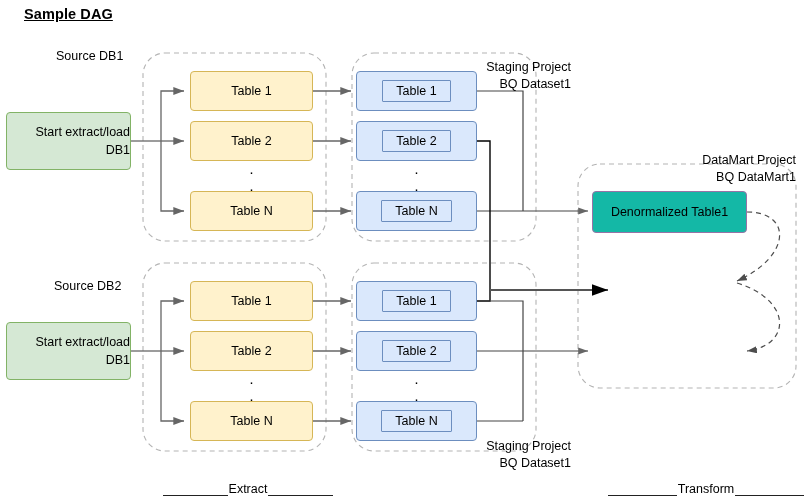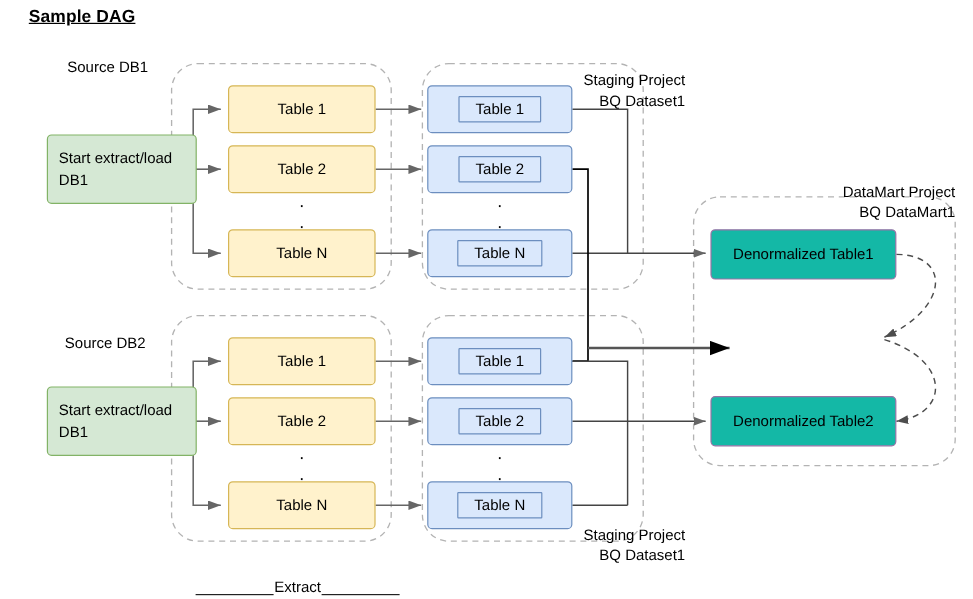--- a/index.html
+++ b/index.html
@@ -17,21 +17,21 @@
     position:absolute;
     box-sizing:border-box;
     border-radius:4px;
     display:flex;
     align-items:center;
     justify-content:center;
     font-size:12.5px;
     line-height:1.45;
     text-align:center;
   }
-  .node.left-text{justify-content:flex-start;text-align:left;padding-left:9px;margin-left:33px;}
+  .node.left-text{justify-content:flex-start;text-align:right;padding-left:22px;}
   .n-green{background:#d5e8d4;border:1.4px solid #82b366;}
   .n-yellow{background:#fff2cc;border:1.4px solid #d6b656;}
   .n-blue{background:#dae8fc;border:1.4px solid #6c8ebf;}
   .n-purple{background:#14b8a6;border:1.4px solid #9673a6;}
 
   .inner-rect{
     border:1.2px solid #6c8ebf;
     background:#dae8fc;
     padding:2px 13px;
     font-size:12.5px;
@@ -242,25 +242,27 @@
   </div>
   <div class="node n-blue" style="left:356px;top:401px;width:121px;height:40px;">
     <span class="inner-rect">Table N</span>
   </div>
 
   <div class="node n-purple" style="left:592px;top:191px;width:155px;height:42px;">
     <span>Denormalized Table1</span>
   </div>
 
 
-  <div class="node n-purple" style="left:592px;top:330px;width:155px;height:42px;">
-    <span>Denormalized Table2</span>
-  </div>
 
   <div class="phase" style="left:163px;top:482px;width:170px;">
     <span class="rule"></span>
     <span class="ptxt">Extract</span>
     <span class="rule"></span>
   </div>
 
 
+  <div class="phase" style="left:608px;top:482px;width:196px;">
+    <span class="rule"></span>
+    <span class="ptxt">Transform</span>
+    <span class="rule"></span>
+  </div>
 
 </div>
 
 </body></html>

